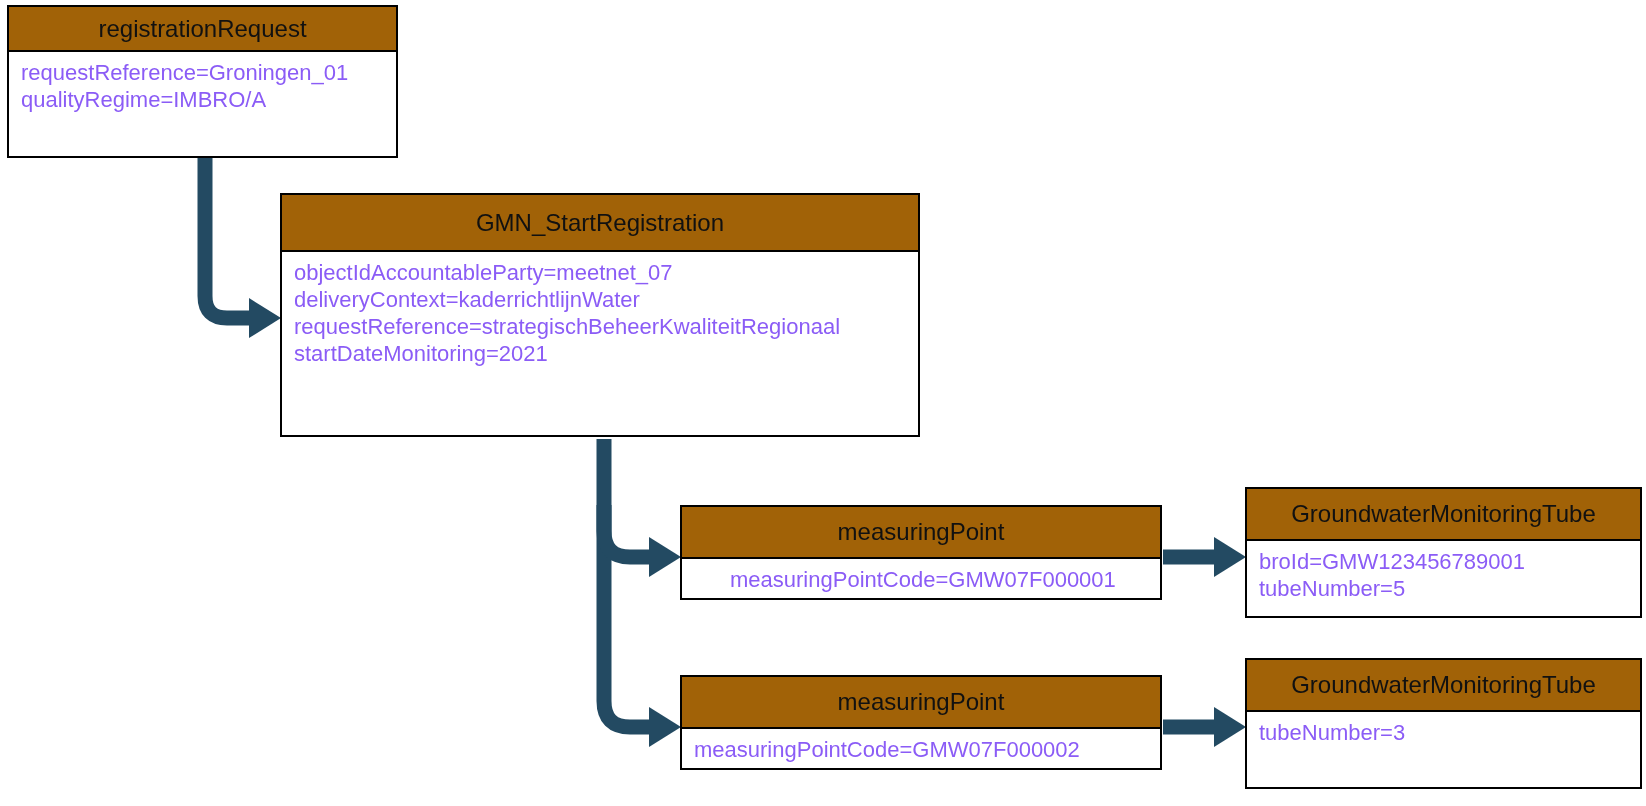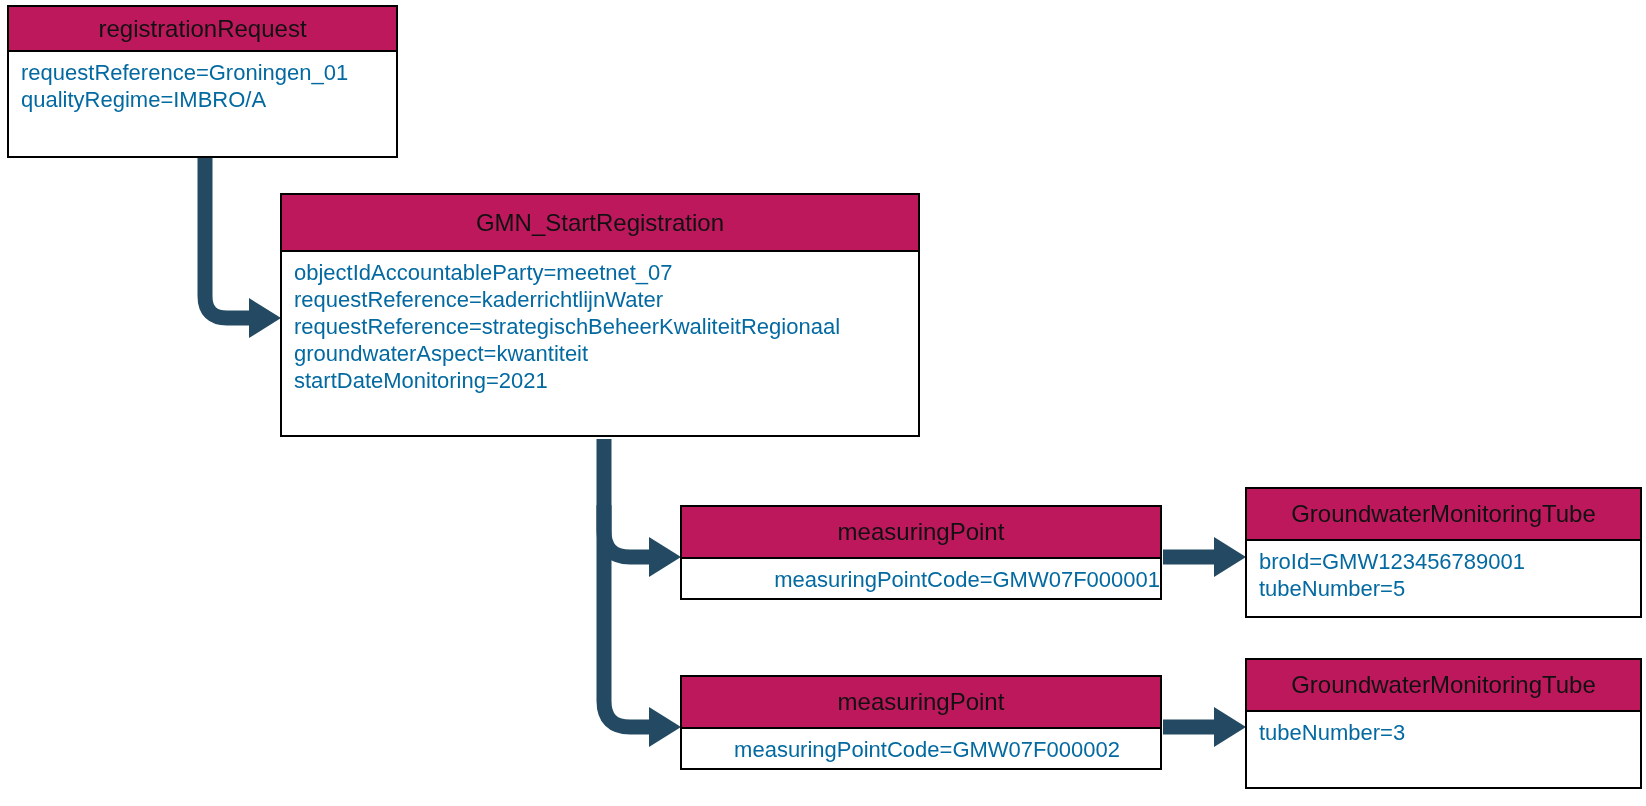--- a/index.html
+++ b/index.html
@@ -16,35 +16,35 @@
     position: absolute;
     left: 0; top: 0;
     width: 1646px; height: 806px;
   }
   .node {
     position: absolute;
     border: 2px solid #000000;
     background: #ffffff;
   }
   .node-header {
-    background: #be185d;
+    background: #a16207;
     border-bottom: 2px solid #000000;
     display: flex;
     align-items: center;
     justify-content: center;
     font-size: 24px;
     color: #111111;
     white-space: nowrap;
     overflow: hidden;
   }
   .node-body {
-    padding: 7px 0 0 12px;
+    padding: 7px 21px 0 12px;
     font-size: 22px;
     line-height: 27px;
-    color: #0369a1;
+    color: #8b5cf6;
     white-space: nowrap;
     overflow: hidden;
   }
   .attr { white-space: nowrap; overflow: hidden; }
 </style>
 </head>
 <body>
 
 <div class="canvas">
 
@@ -70,45 +70,44 @@
     <div class="node-body">
       <div class="attr">requestReference=Groningen_01</div>
       <div class="attr">qualityRegime=IMBRO/A</div>
     </div>
   </div>
 
   <div class="node" style="left:280px; top:193px; width:640px; height:244px;">
     <div class="node-header" style="height:57px;">GMN_StartRegistration</div>
     <div class="node-body">
       <div class="attr">objectIdAccountableParty=meetnet_07</div>
-      <div class="attr">requestReference=kaderrichtlijnWater</div>
+      <div class="attr">deliveryContext=kaderrichtlijnWater</div>
       <div class="attr">requestReference=strategischBeheerKwaliteitRegionaal</div>
-      <div class="attr">groundwaterAspect=kwantiteit</div>
       <div class="attr">startDateMonitoring=2021</div>
     </div>
   </div>
 
   <div class="node" style="left:680px; top:505px; width:482px; height:95px;">
     <div class="node-header" style="height:52px;">measuringPoint</div>
-    <div class="node-body" style="text-align:right;">
+    <div class="node-body" style="text-align:left;margin-left:36px;">
       <div class="attr">measuringPointCode=GMW07F000001</div>
     </div>
   </div>
 
   <div class="node" style="left:1245px; top:487px; width:397px; height:131px;">
     <div class="node-header" style="height:52px;">GroundwaterMonitoringTube</div>
     <div class="node-body">
       <div class="attr">broId=GMW123456789001</div>
       <div class="attr">tubeNumber=5</div>
     </div>
   </div>
 
   <div class="node" style="left:680px; top:675px; width:482px; height:95px;">
     <div class="node-header" style="height:52px;">measuringPoint</div>
-    <div class="node-body" style="text-align:center;">
+    <div class="node-body" style="text-align:left;">
       <div class="attr">measuringPointCode=GMW07F000002</div>
     </div>
   </div>
 
   <div class="node" style="left:1245px; top:658px; width:397px; height:131px;">
     <div class="node-header" style="height:52px;">GroundwaterMonitoringTube</div>
     <div class="node-body">
       <div class="attr">tubeNumber=3</div>
     </div>
   </div>

